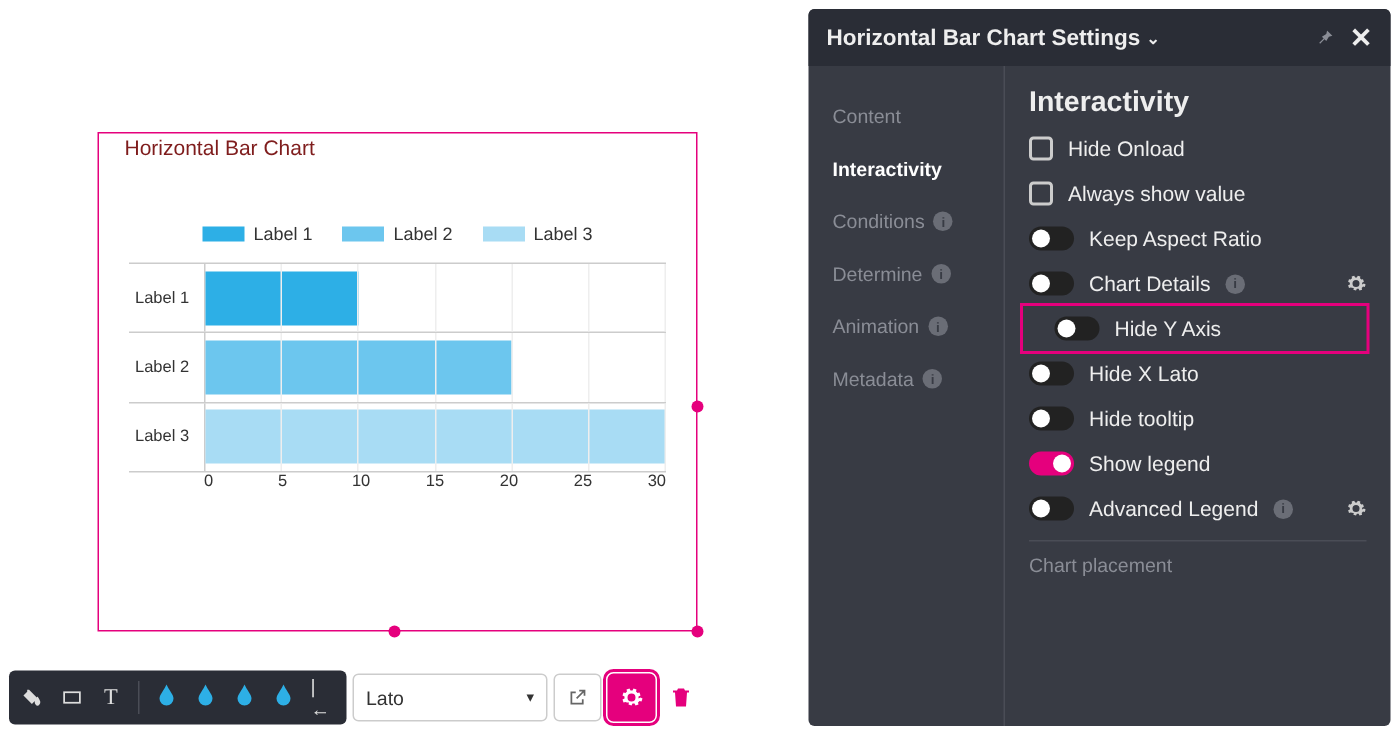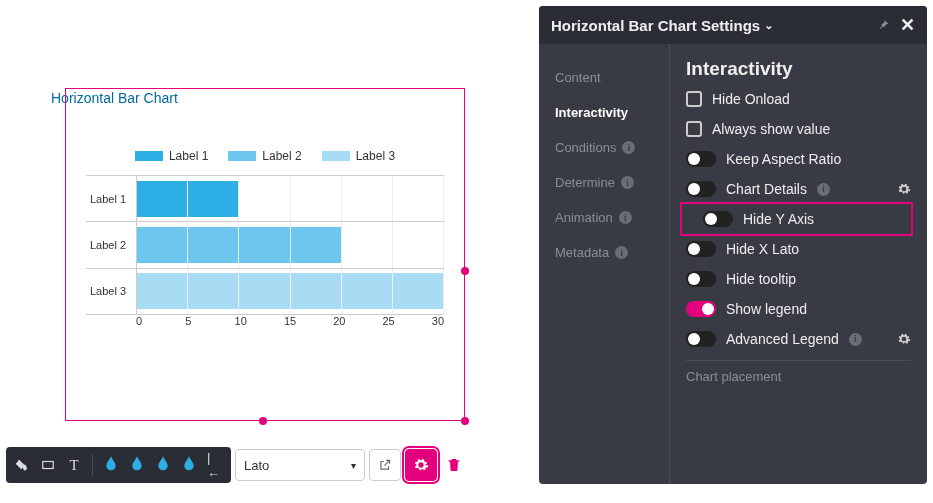--- a/index.html
+++ b/index.html
@@ -16,23 +16,23 @@
   .canvas {
     position: absolute;
     left: 65px;
     top: 88px;
     width: 400px;
     height: 333px;
     border: 1px solid #e5007d;
   }
   .canvas-title {
     position: absolute;
-    left: 51px;
+    left: 83px;
     top: 90px;
-    color: #0369a1;
+    color: #7f1d1d;
     font-size: 14px;
   }
   .canvas-handle {
     position: absolute;
     width: 8px; height: 8px;
     background: #e5007d;
     border-radius: 50%;
   }
   .chart-box {
     margin: 60px 20px 20px 20px;

